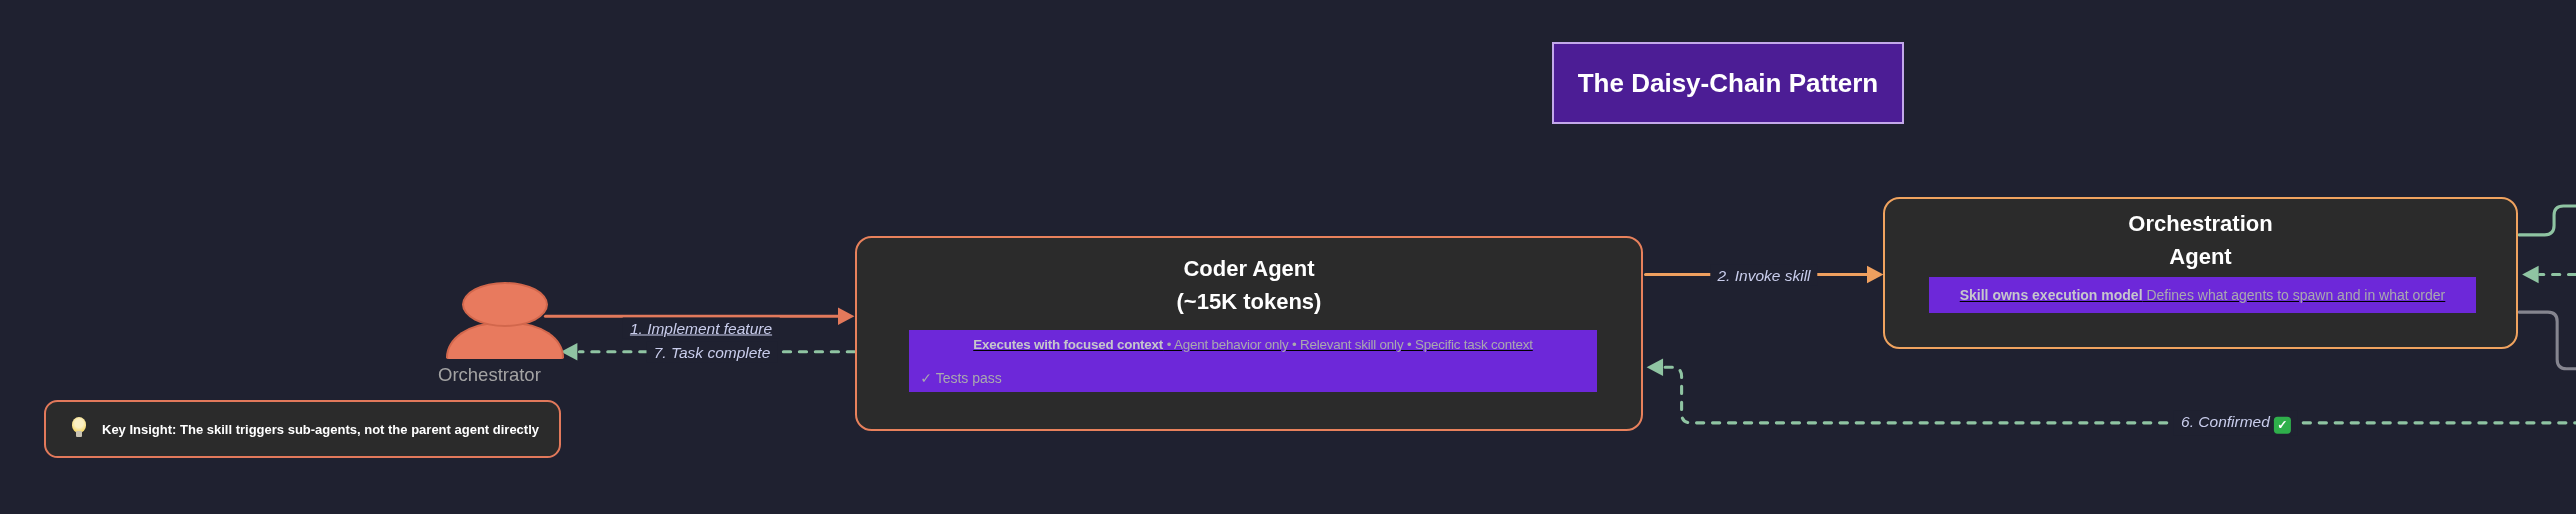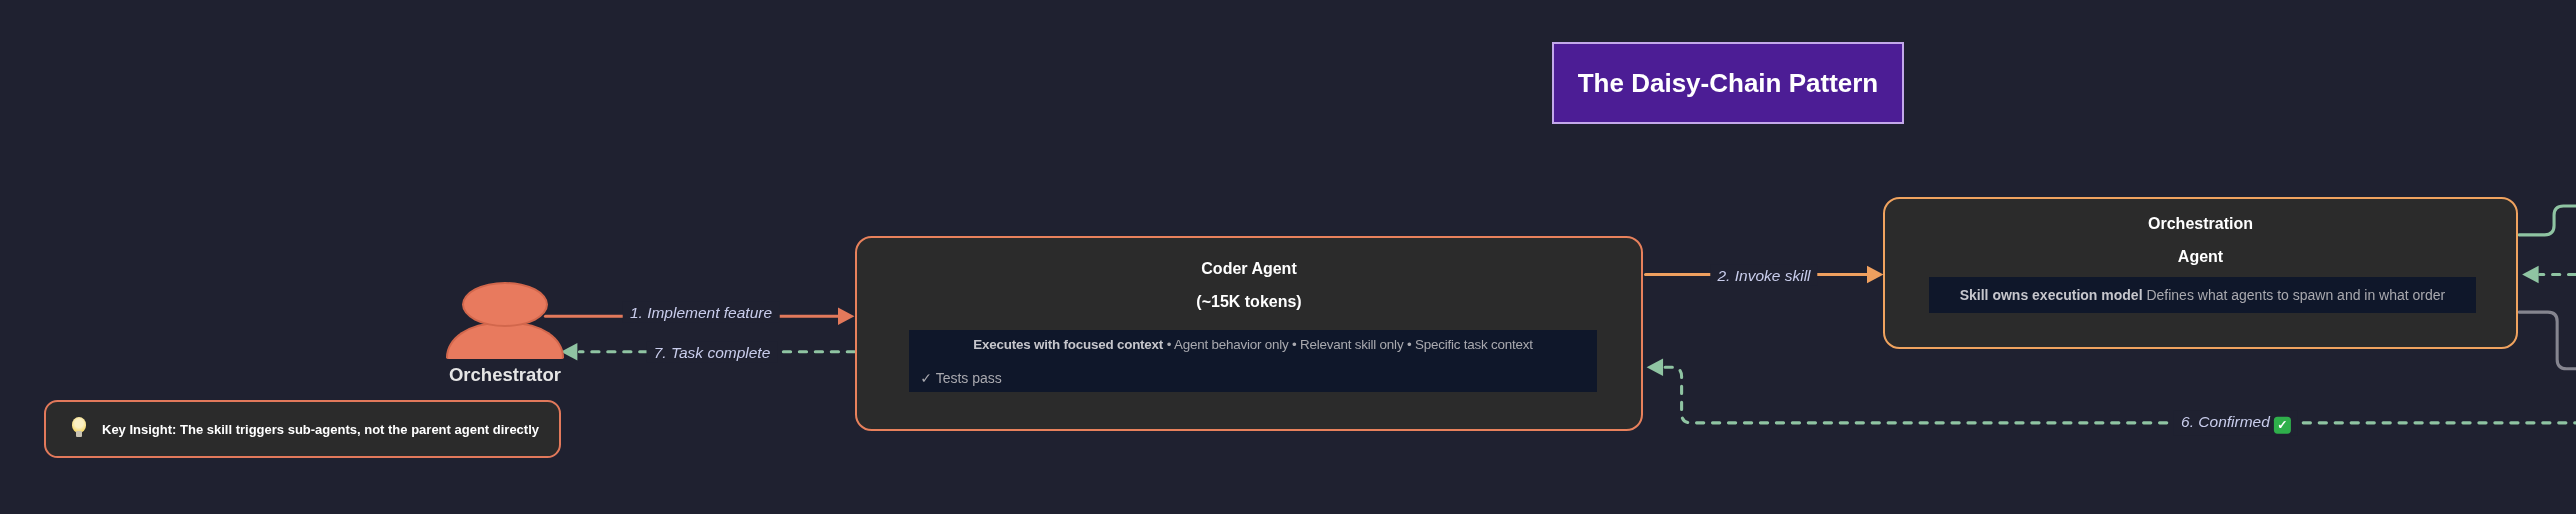--- a/index.html
+++ b/index.html
@@ -5,22 +5,22 @@
   html,body{margin:0;padding:0;background:#1F2130;}
   #canvas{
     position:relative;width:3459px;height:514px;background:#1F2130;
     font-family:"Liberation Sans",sans-serif;overflow:hidden;
   }
   #edges{position:absolute;left:0;top:0;width:3459px;height:514px;}
 
   
   .node{position:absolute;background:#2B2B2B;border-radius:16.5px;box-sizing:border-box;}
   .node .ttl{display:block;text-align:center;color:#FFFFFF;font-weight:bold;
-    font-size:16px;line-height:33px;white-space:nowrap;}
-  .panel{position:absolute;background:#0f172a;overflow:hidden;}
+    font-size:22px;line-height:33px;white-space:nowrap;}
+  .panel{position:absolute;background:#6d28d9;overflow:hidden;text-decoration:underline;}
   .detail{white-space:nowrap;font-size:14px;color:#A9A9AF;}
   .detail b{color:#C6C6CC;}
   .tight{font-size:13.4px;letter-spacing:-0.2px;}
 
   #node-coder{left:855px;top:236px;width:788px;height:195px;border:2.6px solid #E8815C;}
   #node-coder .ttl-wrap{padding-top:14px;}
   #coder-panel{left:52px;top:92px;width:688px;height:62px;padding:7.2px 11.3px;box-sizing:border-box;text-align:center;}
   #coder-line2{position:absolute;left:11.3px;bottom:6.2px;}
 
   #node-skill{left:1883px;top:197px;width:635px;height:152px;border:2.6px solid #F0A35F;}
@@ -33,22 +33,22 @@
     display:flex;align-items:center;justify-content:center;}
   #title-box span{color:#FFFFFF;font-weight:bold;font-size:26px;white-space:nowrap;}
 
   
   #actor{position:absolute;left:438px;top:278px;width:134px;height:108px;}
   .head{position:absolute;left:24px;top:4.1px;width:86px;height:45px;border-radius:50%;
     background:#E87A5E;border:2.6px solid #D2674C;box-sizing:border-box;}
   .torso{position:absolute;left:7.7px;top:44px;width:118px;height:37px;background:#E87A5E;
     border:2.6px solid #D2674C;border-bottom:none;box-sizing:border-box;
     border-radius:59px 59px 3.1px 3.1px / 40px 40px 2.1px 2.1px;}
-  #actor-label{position:absolute;left:0;top:86px;width:134px;text-align:center;
-    color:#e5e5e5;font-weight:bold;font-size:18.5px;}
+  #actor-label{position:absolute;left:0;top:86px;width:134px;text-align:left;
+    color:#a3a3a3;font-weight:normal;font-size:18.5px;}
 
   
   #key-insight{position:absolute;left:44px;top:400px;width:517px;height:58px;
     background:#2B2B2B;border:2.6px solid #E2795B;border-radius:13.4px;box-sizing:border-box;
     display:flex;align-items:center;padding-left:25px;}
   #key-insight .txt{color:#FFFFFF;font-weight:bold;font-size:13px;white-space:nowrap;margin-left:15.5px;}
   .bulb{position:relative;width:15.5px;height:24px;display:inline-block;}
   .bulb::before{content:"";position:absolute;left:0.5px;top:0;width:14.4px;height:15.5px;border-radius:50%;
     background:radial-gradient(circle at 50% 40%, #FBF0C4 0 35%, #F5D96E 70%, #EFC95A 100%);}
   .bulb::after{content:"";position:absolute;left:4.6px;top:14.4px;width:6.2px;height:5.7px;
@@ -119,20 +119,20 @@
     <div class="panel" id="skill-panel">
       <div class="detail"><b>Skill owns execution model</b><span> Defines what agents to spawn and in what order</span></div>
     </div>
   </div>
 
   <div id="key-insight">
     <span class="bulb"></span>
     <span class="txt">Key Insight: The skill triggers sub-agents, not the parent agent directly</span>
   </div>
 
-  <div class="edge-label" style="left:701px;top:312px;">1. Implement feature</div>
+  <div class="edge-label" style="left:701px;top:328px;text-decoration:underline;">1. Implement feature</div>
   <div class="edge-label" style="left:712px;top:352px;">7. Task complete</div>
   <div class="edge-label" style="left:1764px;top:275px;">2. Invoke skill</div>
 
   <div class="edge-label" style="left:2236px;top:423px;"><span>6. Confirmed</span><span class="check">✓</span></div>
 
 </div>
 
 
 </body></html>

